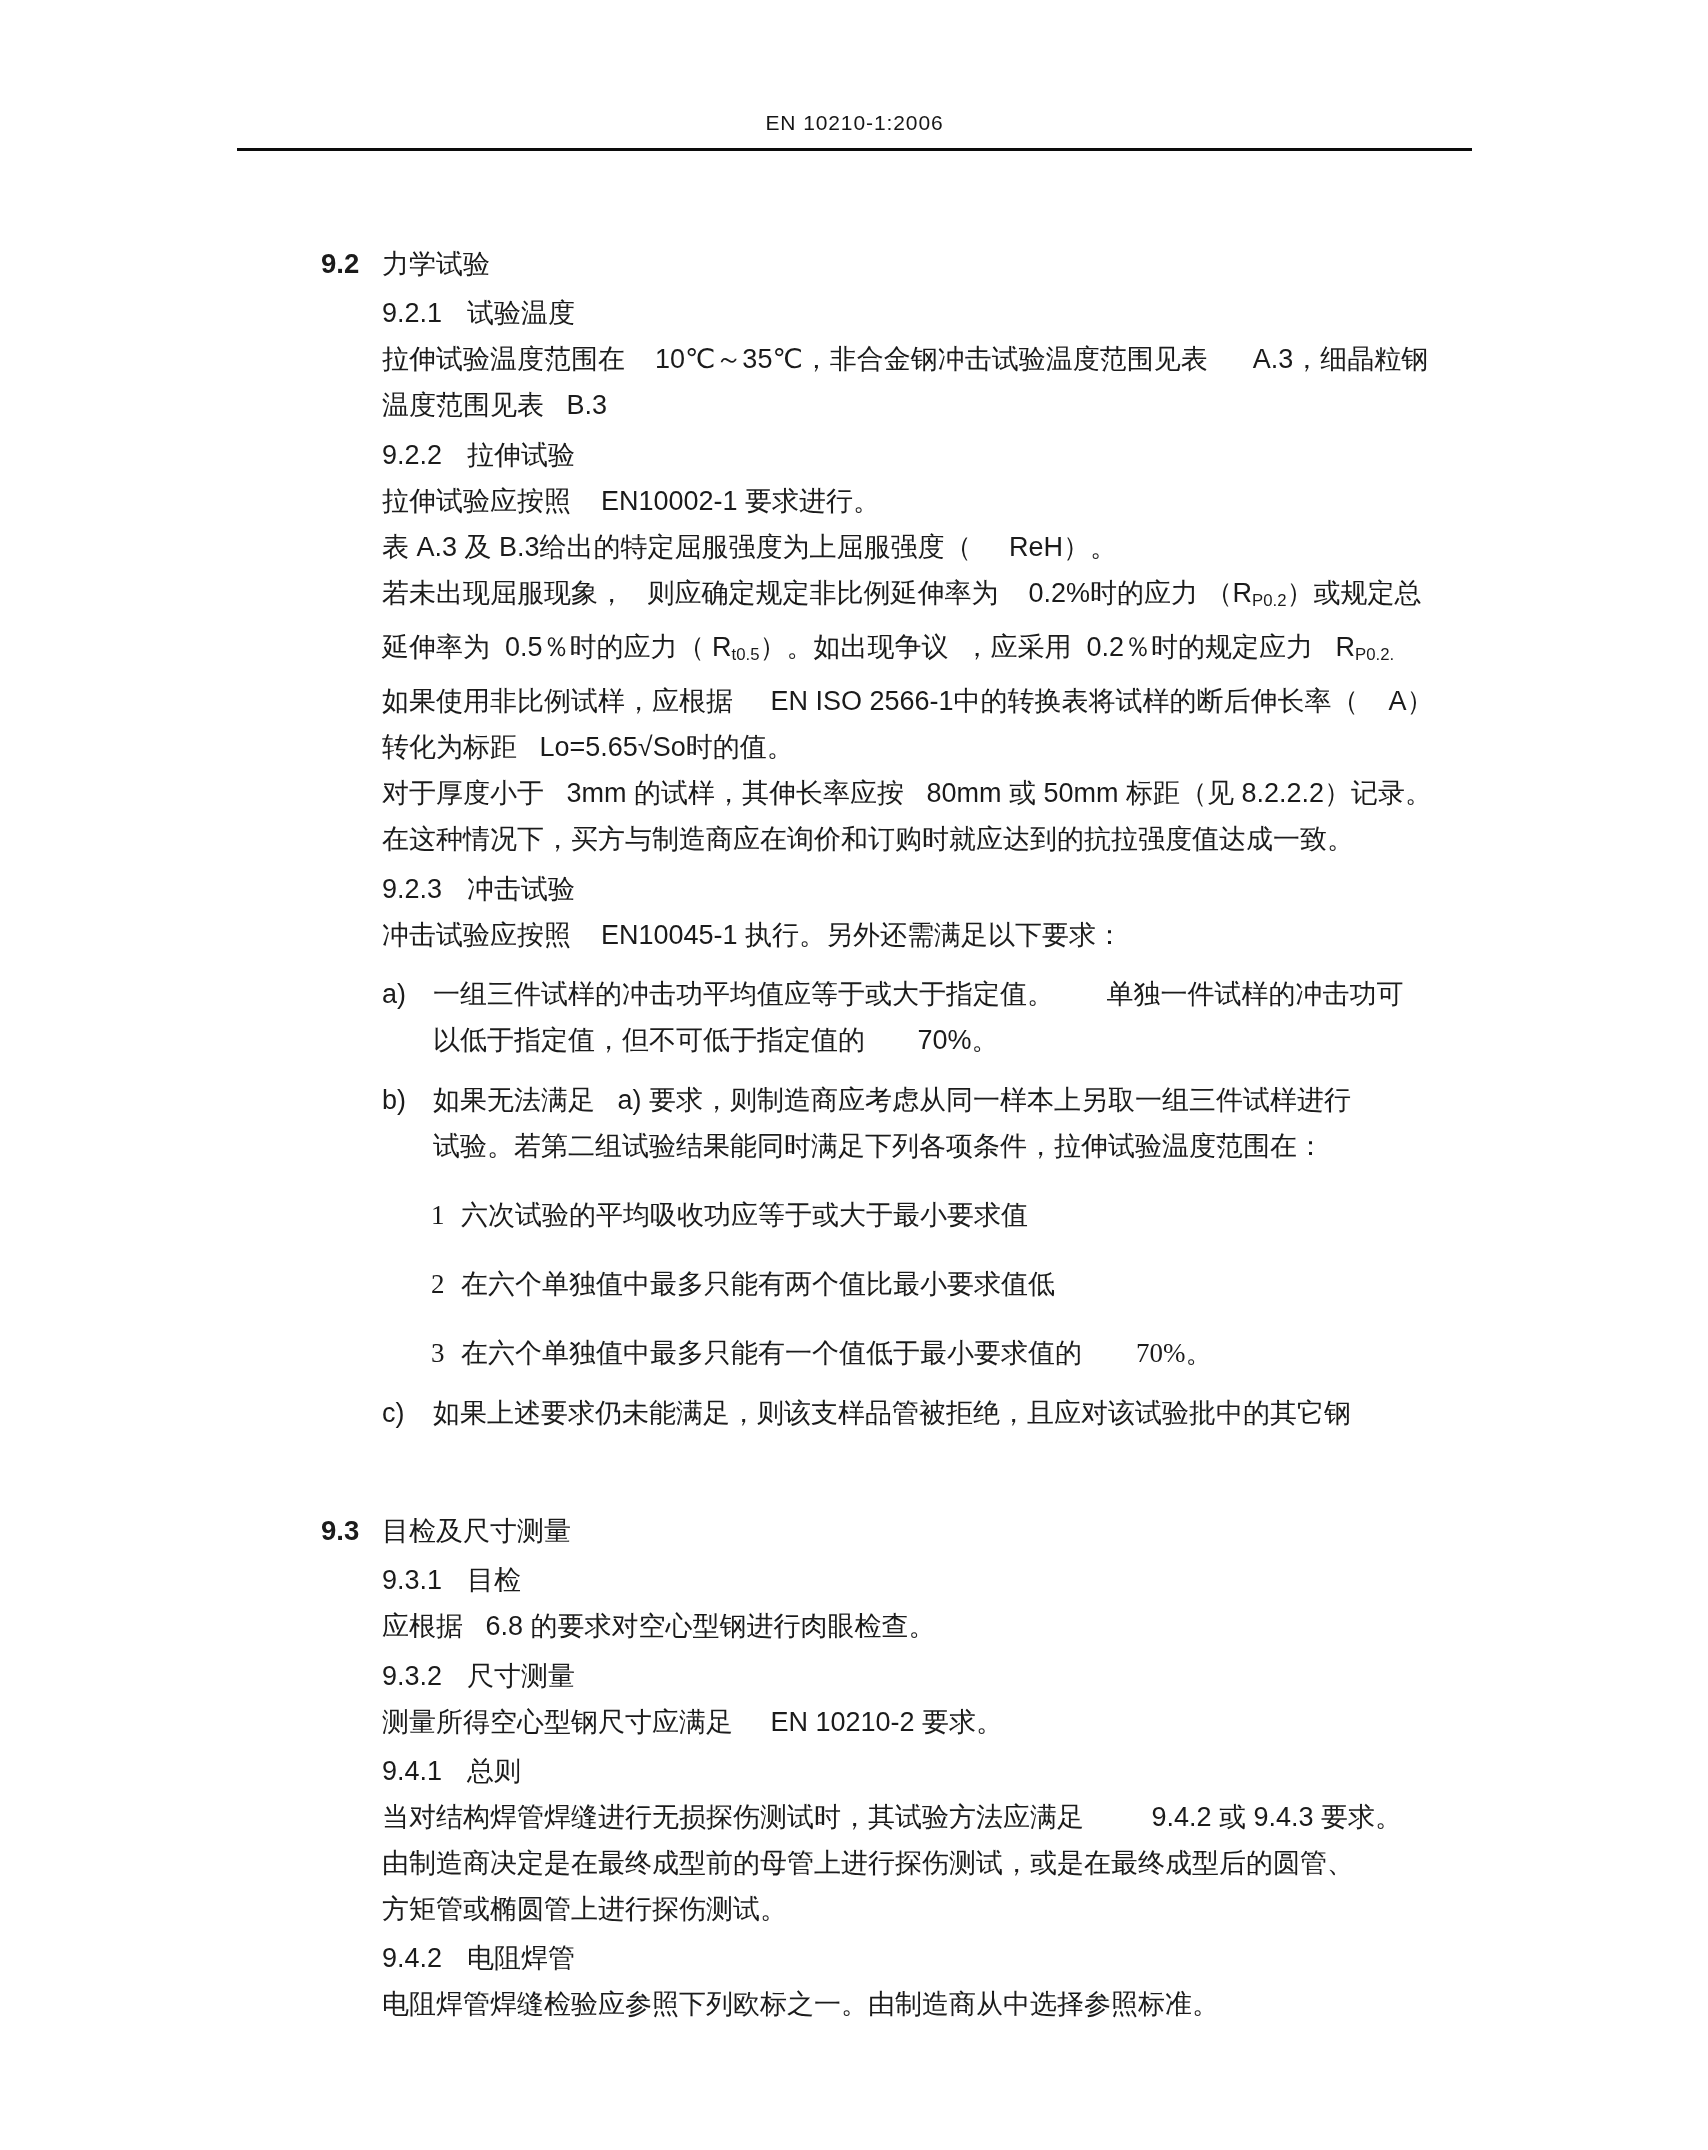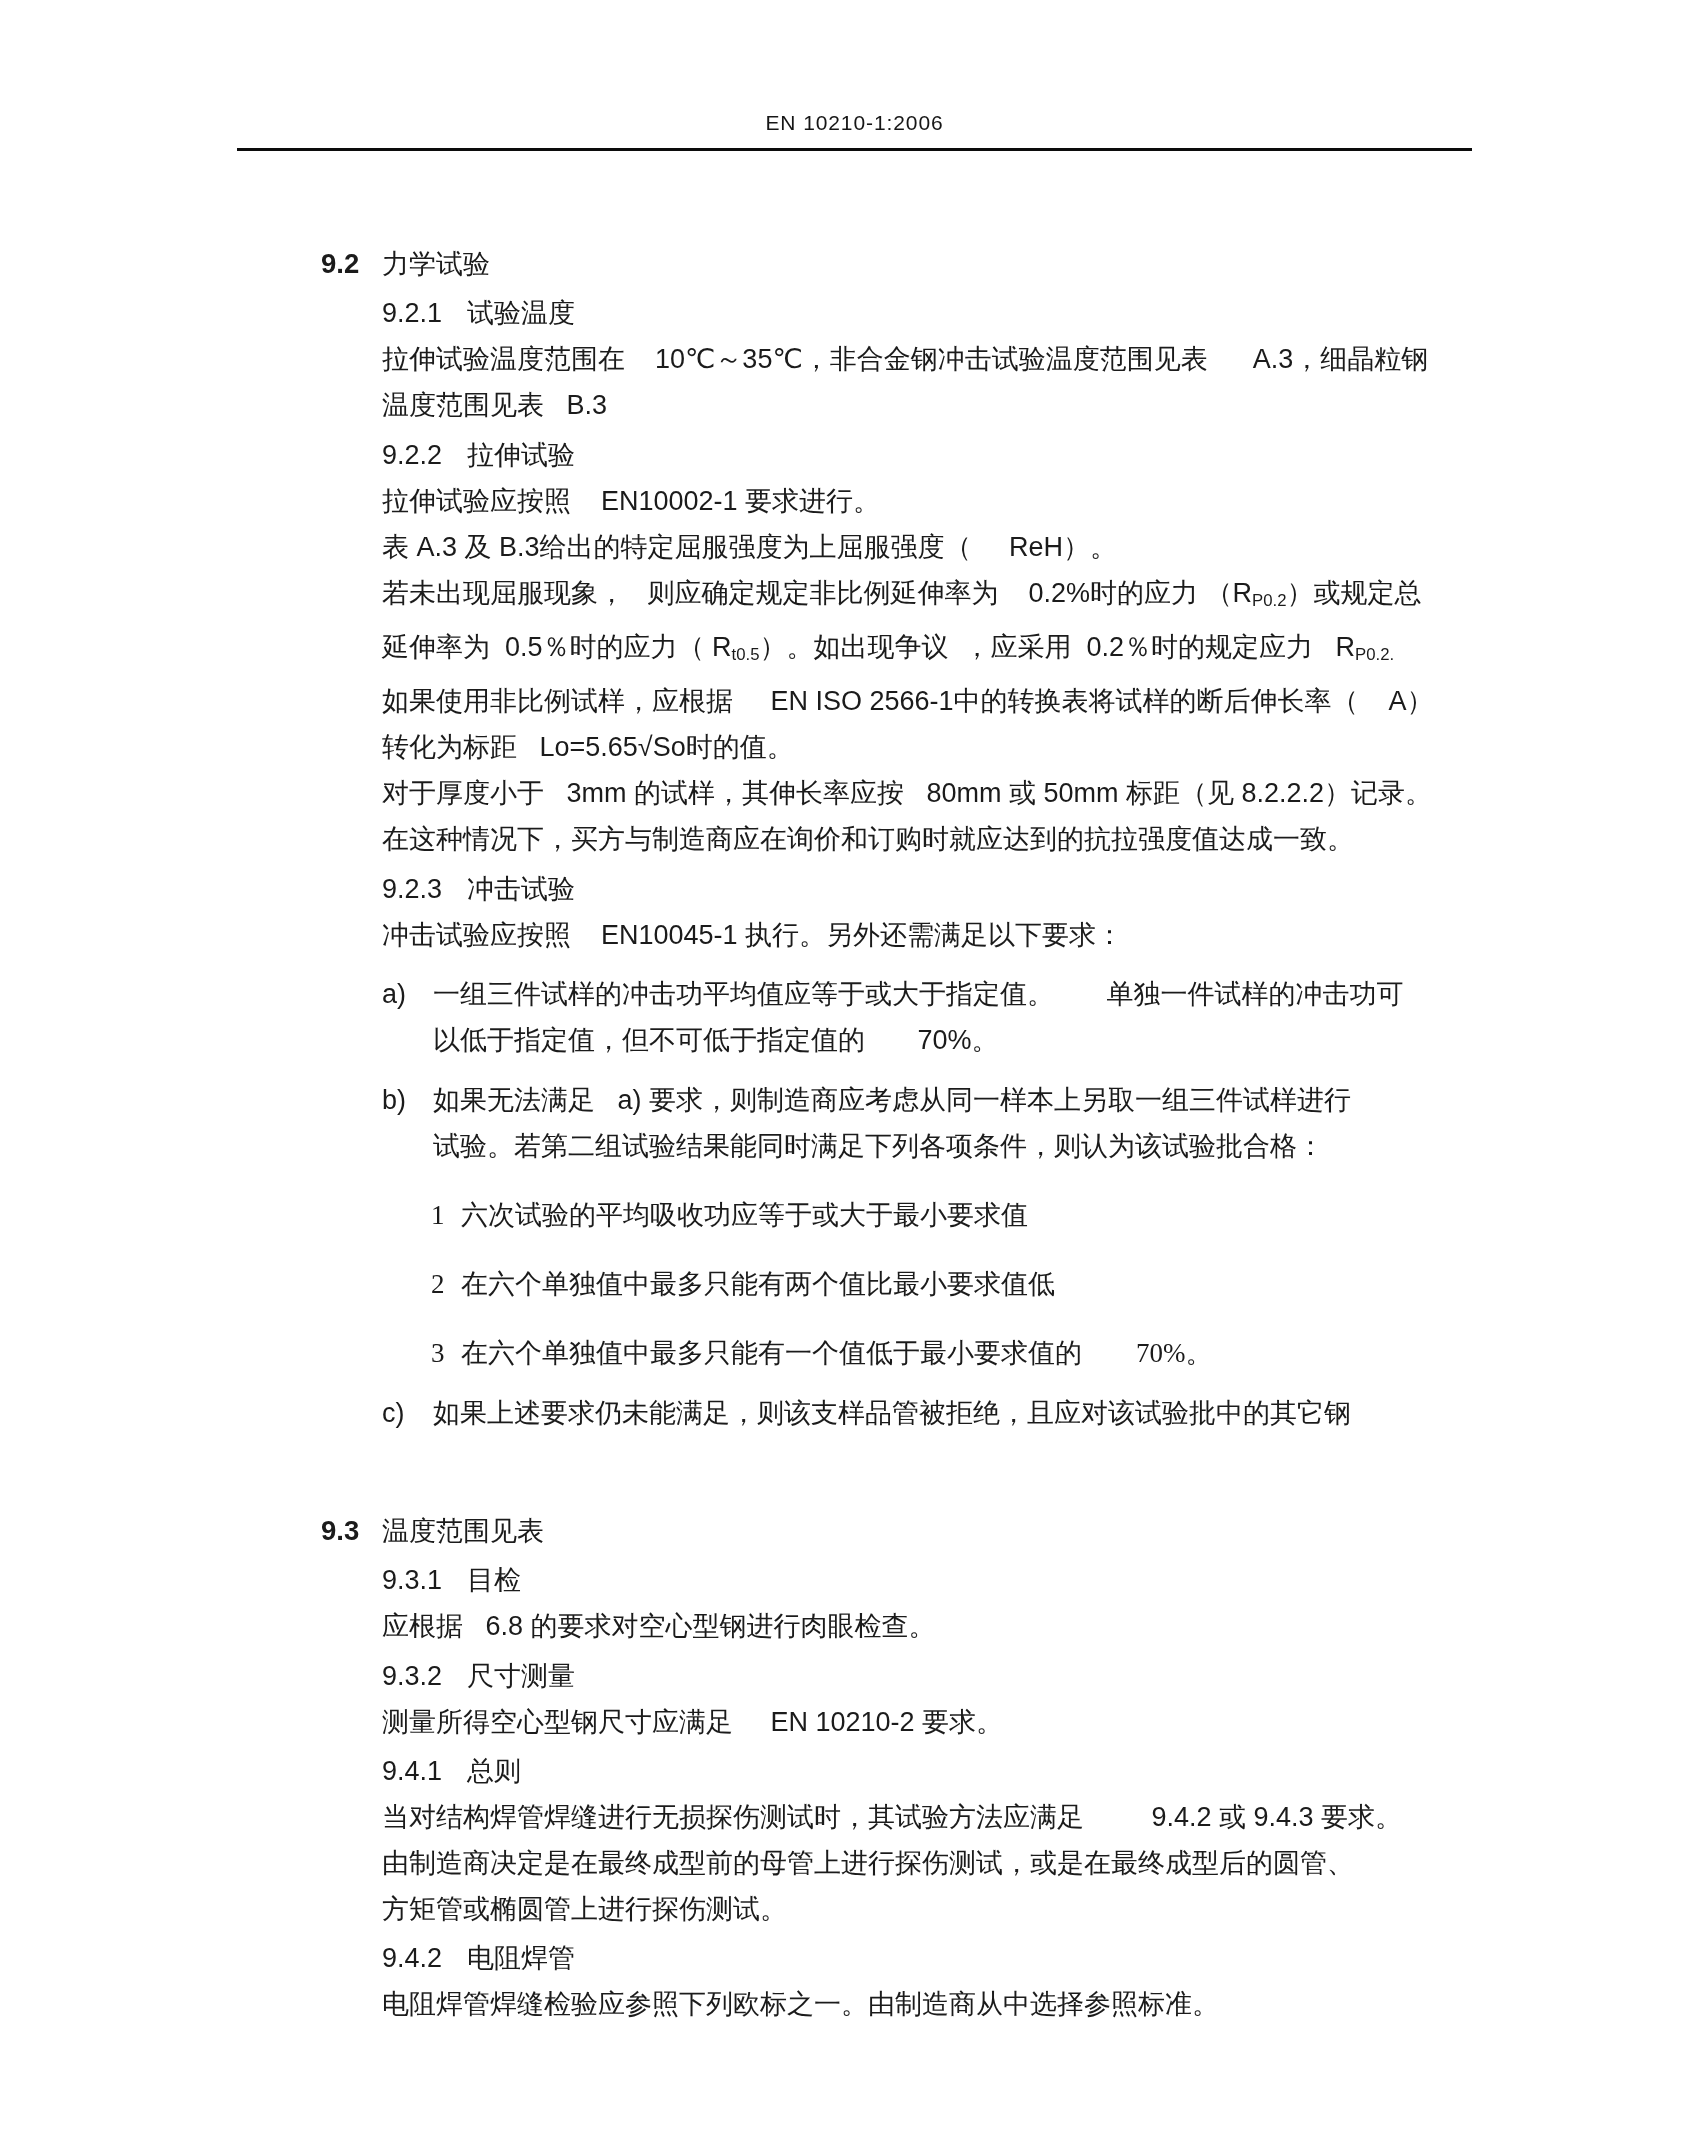--- a/index.html
+++ b/index.html
@@ -103,35 +103,35 @@
     <div class="h3"><span class="blk-num">9.2.3</span><span class="blk-title">冲击试验</span></div>
     <div class="p">
       <div class="line"><span>冲击试验应按照    EN10045-1 执行。另外还需满足以下要求：</span></div>
     </div>
     <div class="li">
       <div class="line"><span class="marker">a)</span><span>一组三件试样的冲击功平均值应等于或大于指定值。       单独一件试样的冲击功可</span></div>
       <div class="line"><span>以低于指定值，但不可低于指定值的       70%。</span></div>
     </div>
     <div class="li">
       <div class="line"><span class="marker">b)</span><span>如果无法满足   a) 要求，则制造商应考虑从同一样本上另取一组三件试样进行</span></div>
-      <div class="line"><span>试验。若第二组试验结果能同时满足下列各项条件，则认为该试验批合格：</span></div>
+      <div class="line"><span>试验。若第二组试验结果能同时满足下列各项条件，拉伸试验温度范围在：</span></div>
     </div>
     <div class="subli">
       <div class="line"><span class="marker">1</span><span>六次试验的平均吸收功应等于或大于最小要求值</span></div>
     </div>
     <div class="subli">
       <div class="line"><span class="marker">2</span><span>在六个单独值中最多只能有两个值比最小要求值低</span></div>
     </div>
     <div class="subli">
       <div class="line"><span class="marker">3</span><span>在六个单独值中最多只能有一个值低于最小要求值的        70%。</span></div>
     </div>
     <div class="li">
       <div class="line"><span class="marker">c)</span><span>如果上述要求仍未能满足，则该支样品管被拒绝，且应对该试验批中的其它钢</span></div>
     </div>
-    <div class="h2"><span class="blk-num">9.3</span><span class="blk-title">温度范围见表</span></div>
+    <div class="h2"><span class="blk-num">9.3</span><span class="blk-title">目检及尺寸测量</span></div>
     <div class="h3"><span class="blk-num">9.3.1</span><span class="blk-title">目检</span></div>
     <div class="p">
       <div class="line"><span>应根据   6.8 的要求对空心型钢进行肉眼检查。</span></div>
     </div>
     <div class="h3"><span class="blk-num">9.3.2</span><span class="blk-title">尺寸测量</span></div>
     <div class="p">
       <div class="line"><span>测量所得空心型钢尺寸应满足     EN 10210-2 要求。</span></div>
     </div>
     <div class="h3"><span class="blk-num">9.4.1</span><span class="blk-title">总则</span></div>
     <div class="p">

